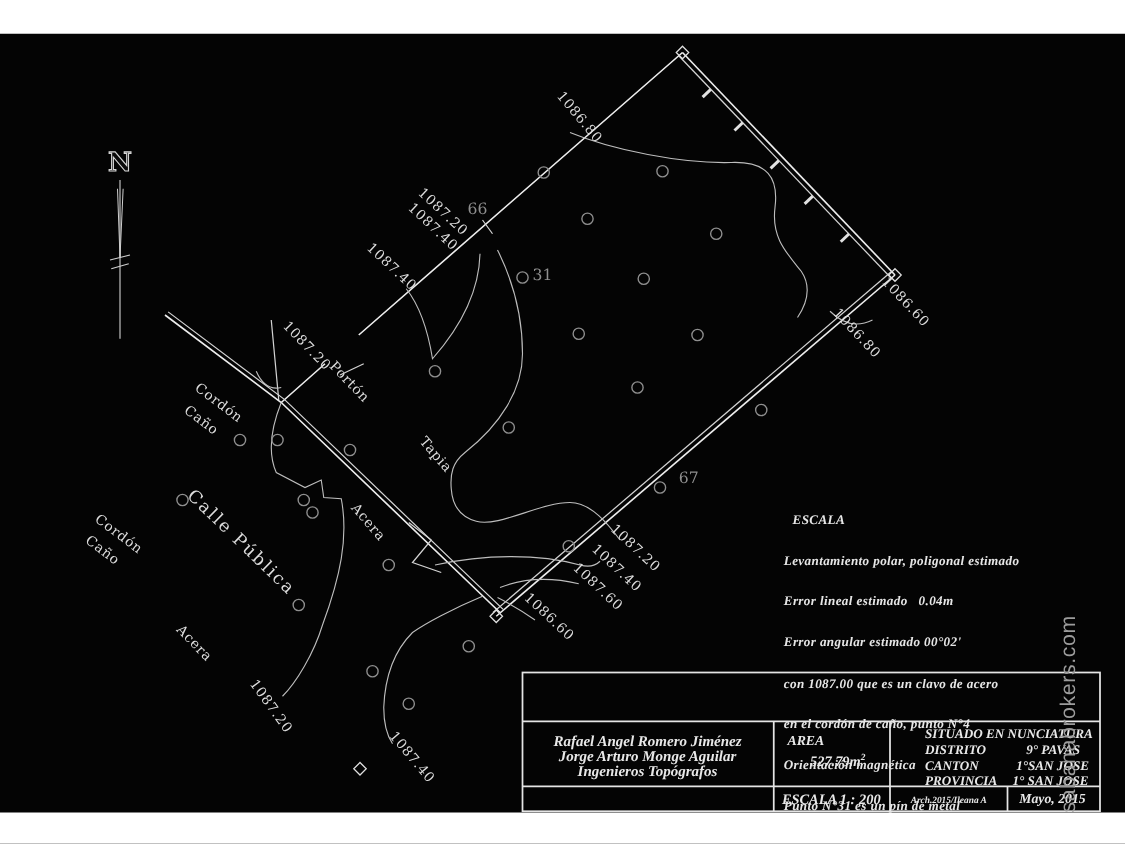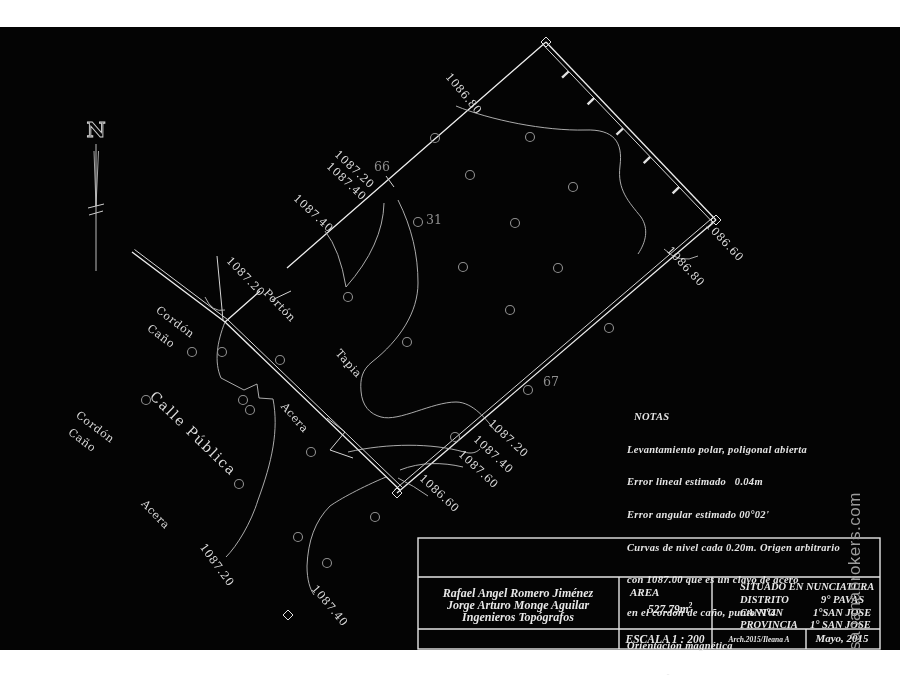--- a/index.html
+++ b/index.html
@@ -175,25 +175,24 @@
     <text class="tb" x="740" y="628" font-size="10.5">PROVINCIA</text>
     <text class="tb" x="810" y="628" font-size="10.5">1° SAN JOSE</text>
 
     <text class="tb tb-c" x="665" y="643" font-size="11.5">ESCALA 1 : 200</text>
     <text class="tb tb-c" x="759" y="642" font-size="7.5">Arch.2015/Ileana A</text>
     <text class="tb tb-c" x="842" y="642" font-size="11">Mayo, 2015</text>
   </g>
 </svg>
 
   <div class="notes">
-    <div class="notes-title">NOTAS</div>
-    <div class="note-line">Levantamiento polar, poligonal abierta</div>
+    <div class="notes-title">ESCALA</div>
+    <div class="note-line">Levantamiento polar, poligonal estimado</div>
     <div class="note-line">Error lineal estimado   0.04m</div>
     <div class="note-line">Error angular estimado 00°02'</div>
-    <div class="note-line">Curvas de nivel cada 0.20m. Origen arbitrario</div>
     <div class="note-line">con 1087.00 que es un clavo de acero</div>
     <div class="note-line">en el cordón de caño, punto N°4</div>
     <div class="note-line">Orientación magnética</div>
     <div class="note-line">Punto N°31 es un pín de metal</div>
     
     
     
   </div>
 
   <div class="watermark">sabanabrokers.com</div>

